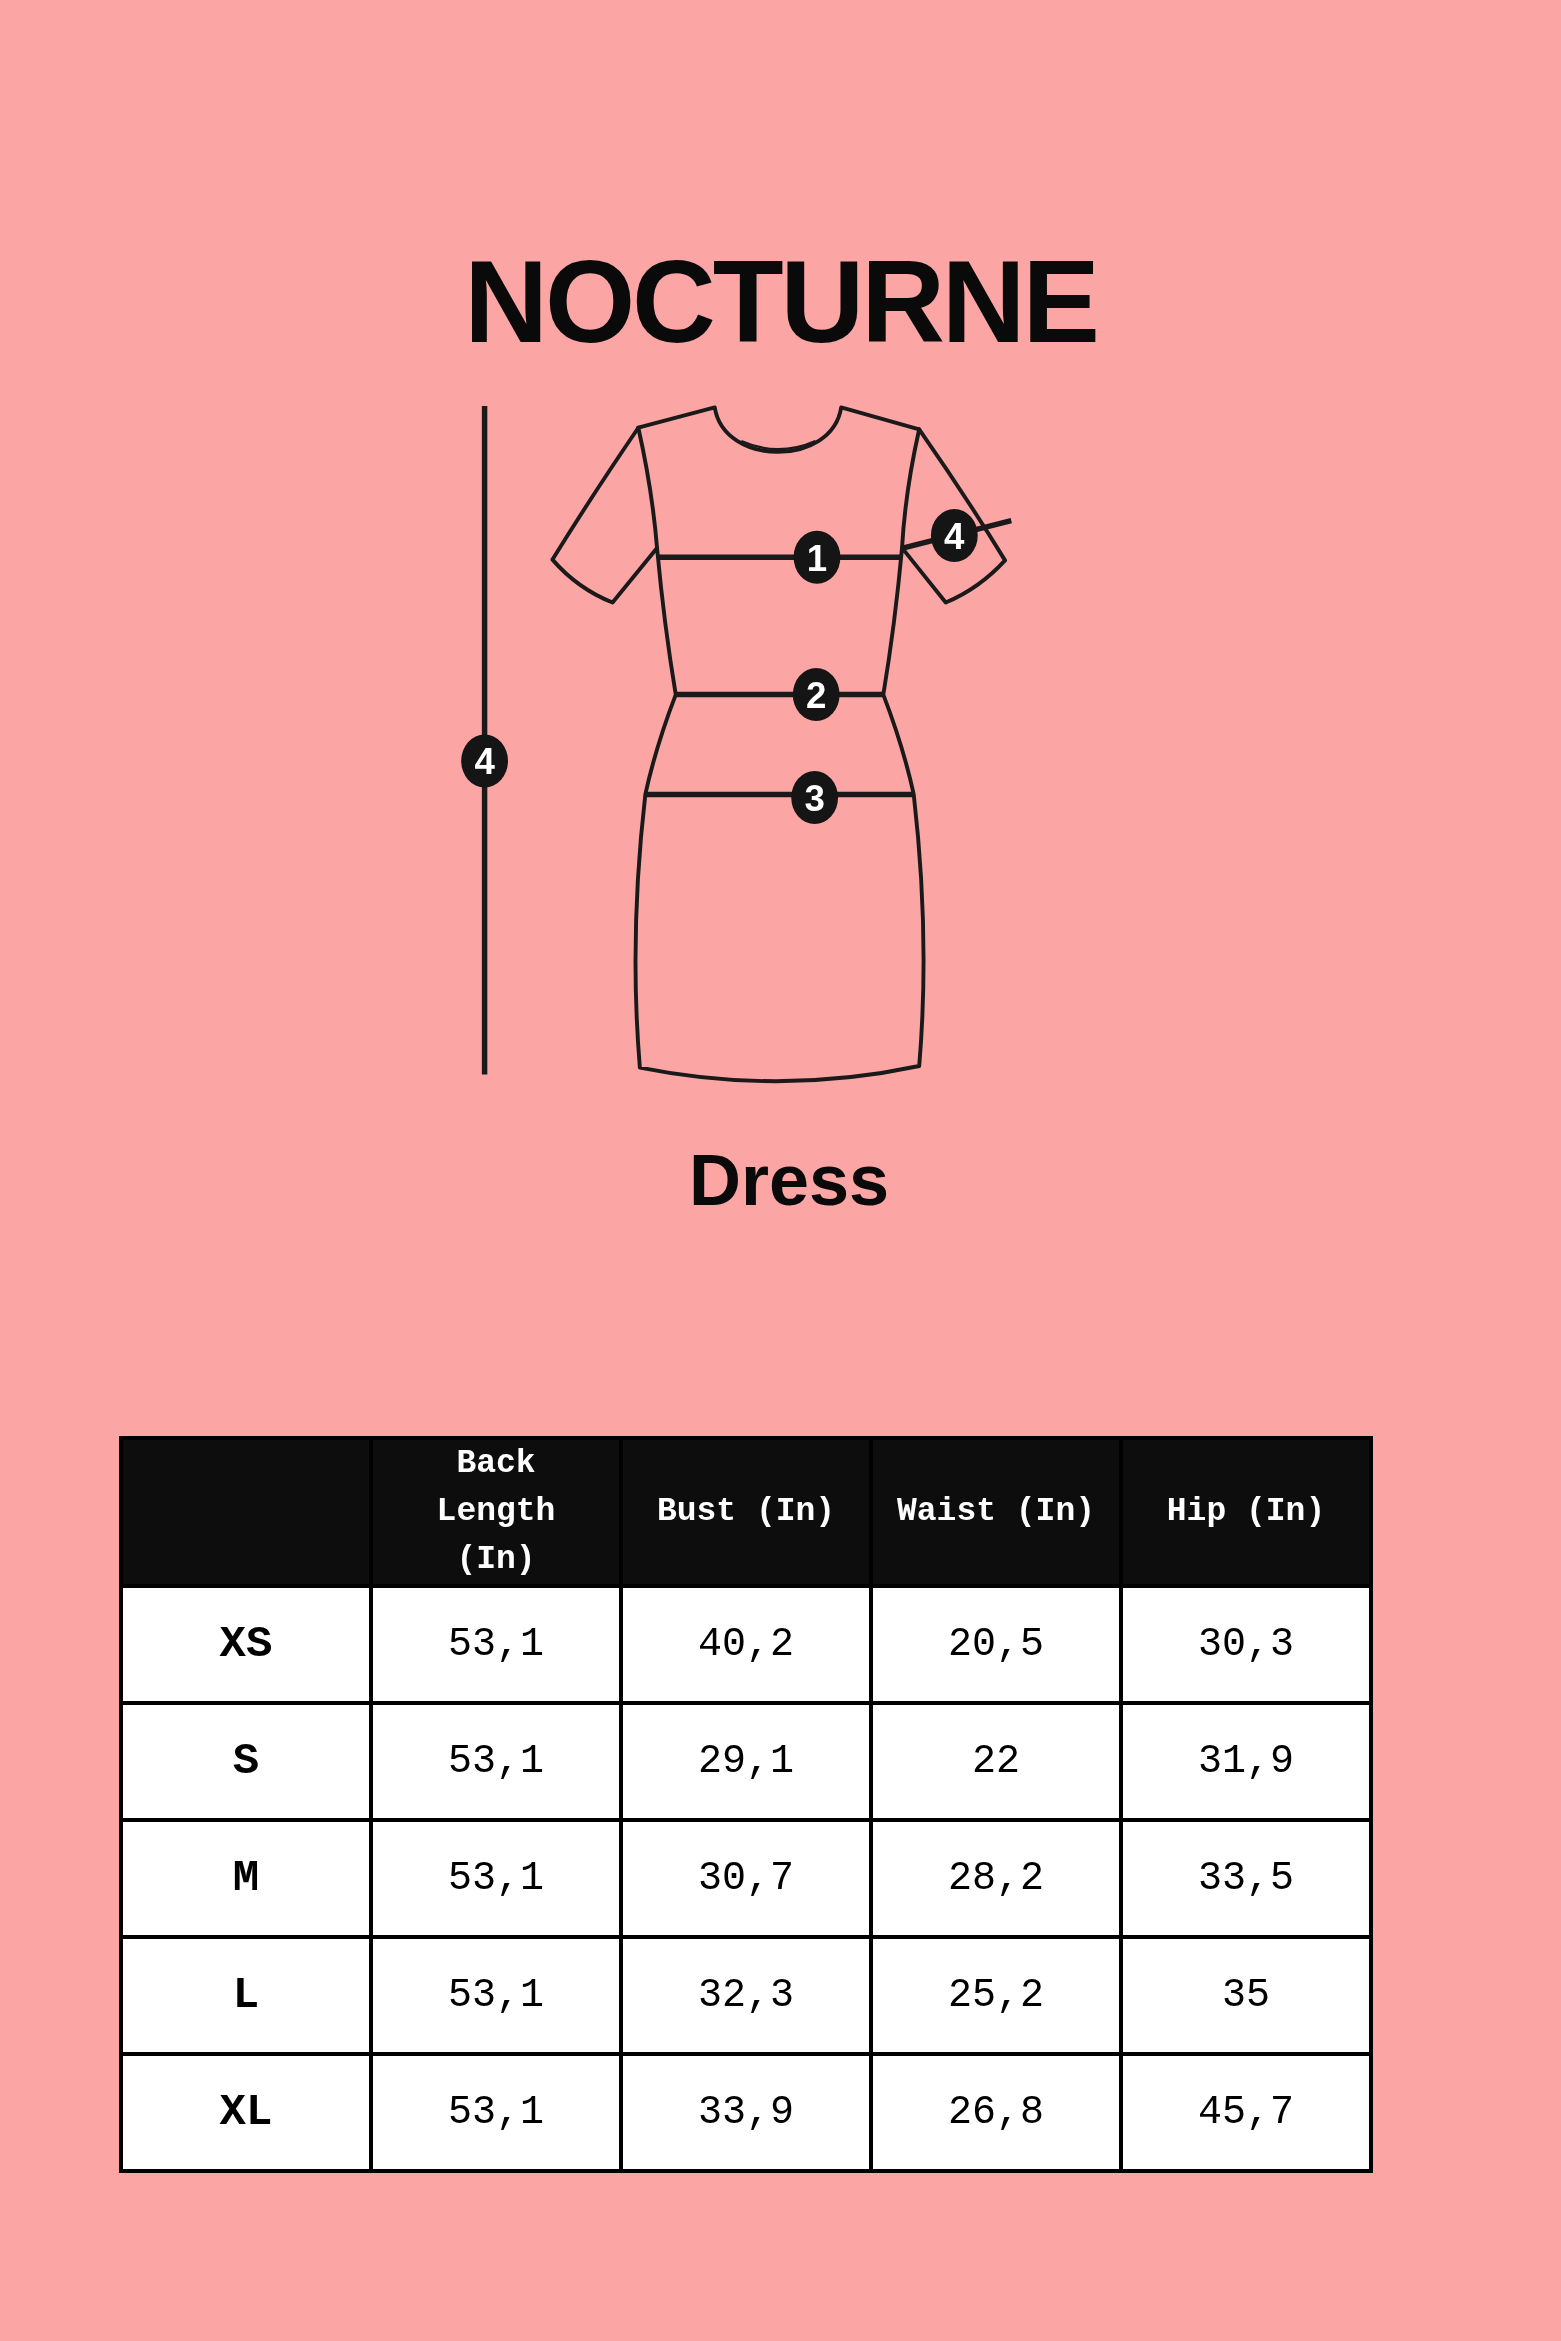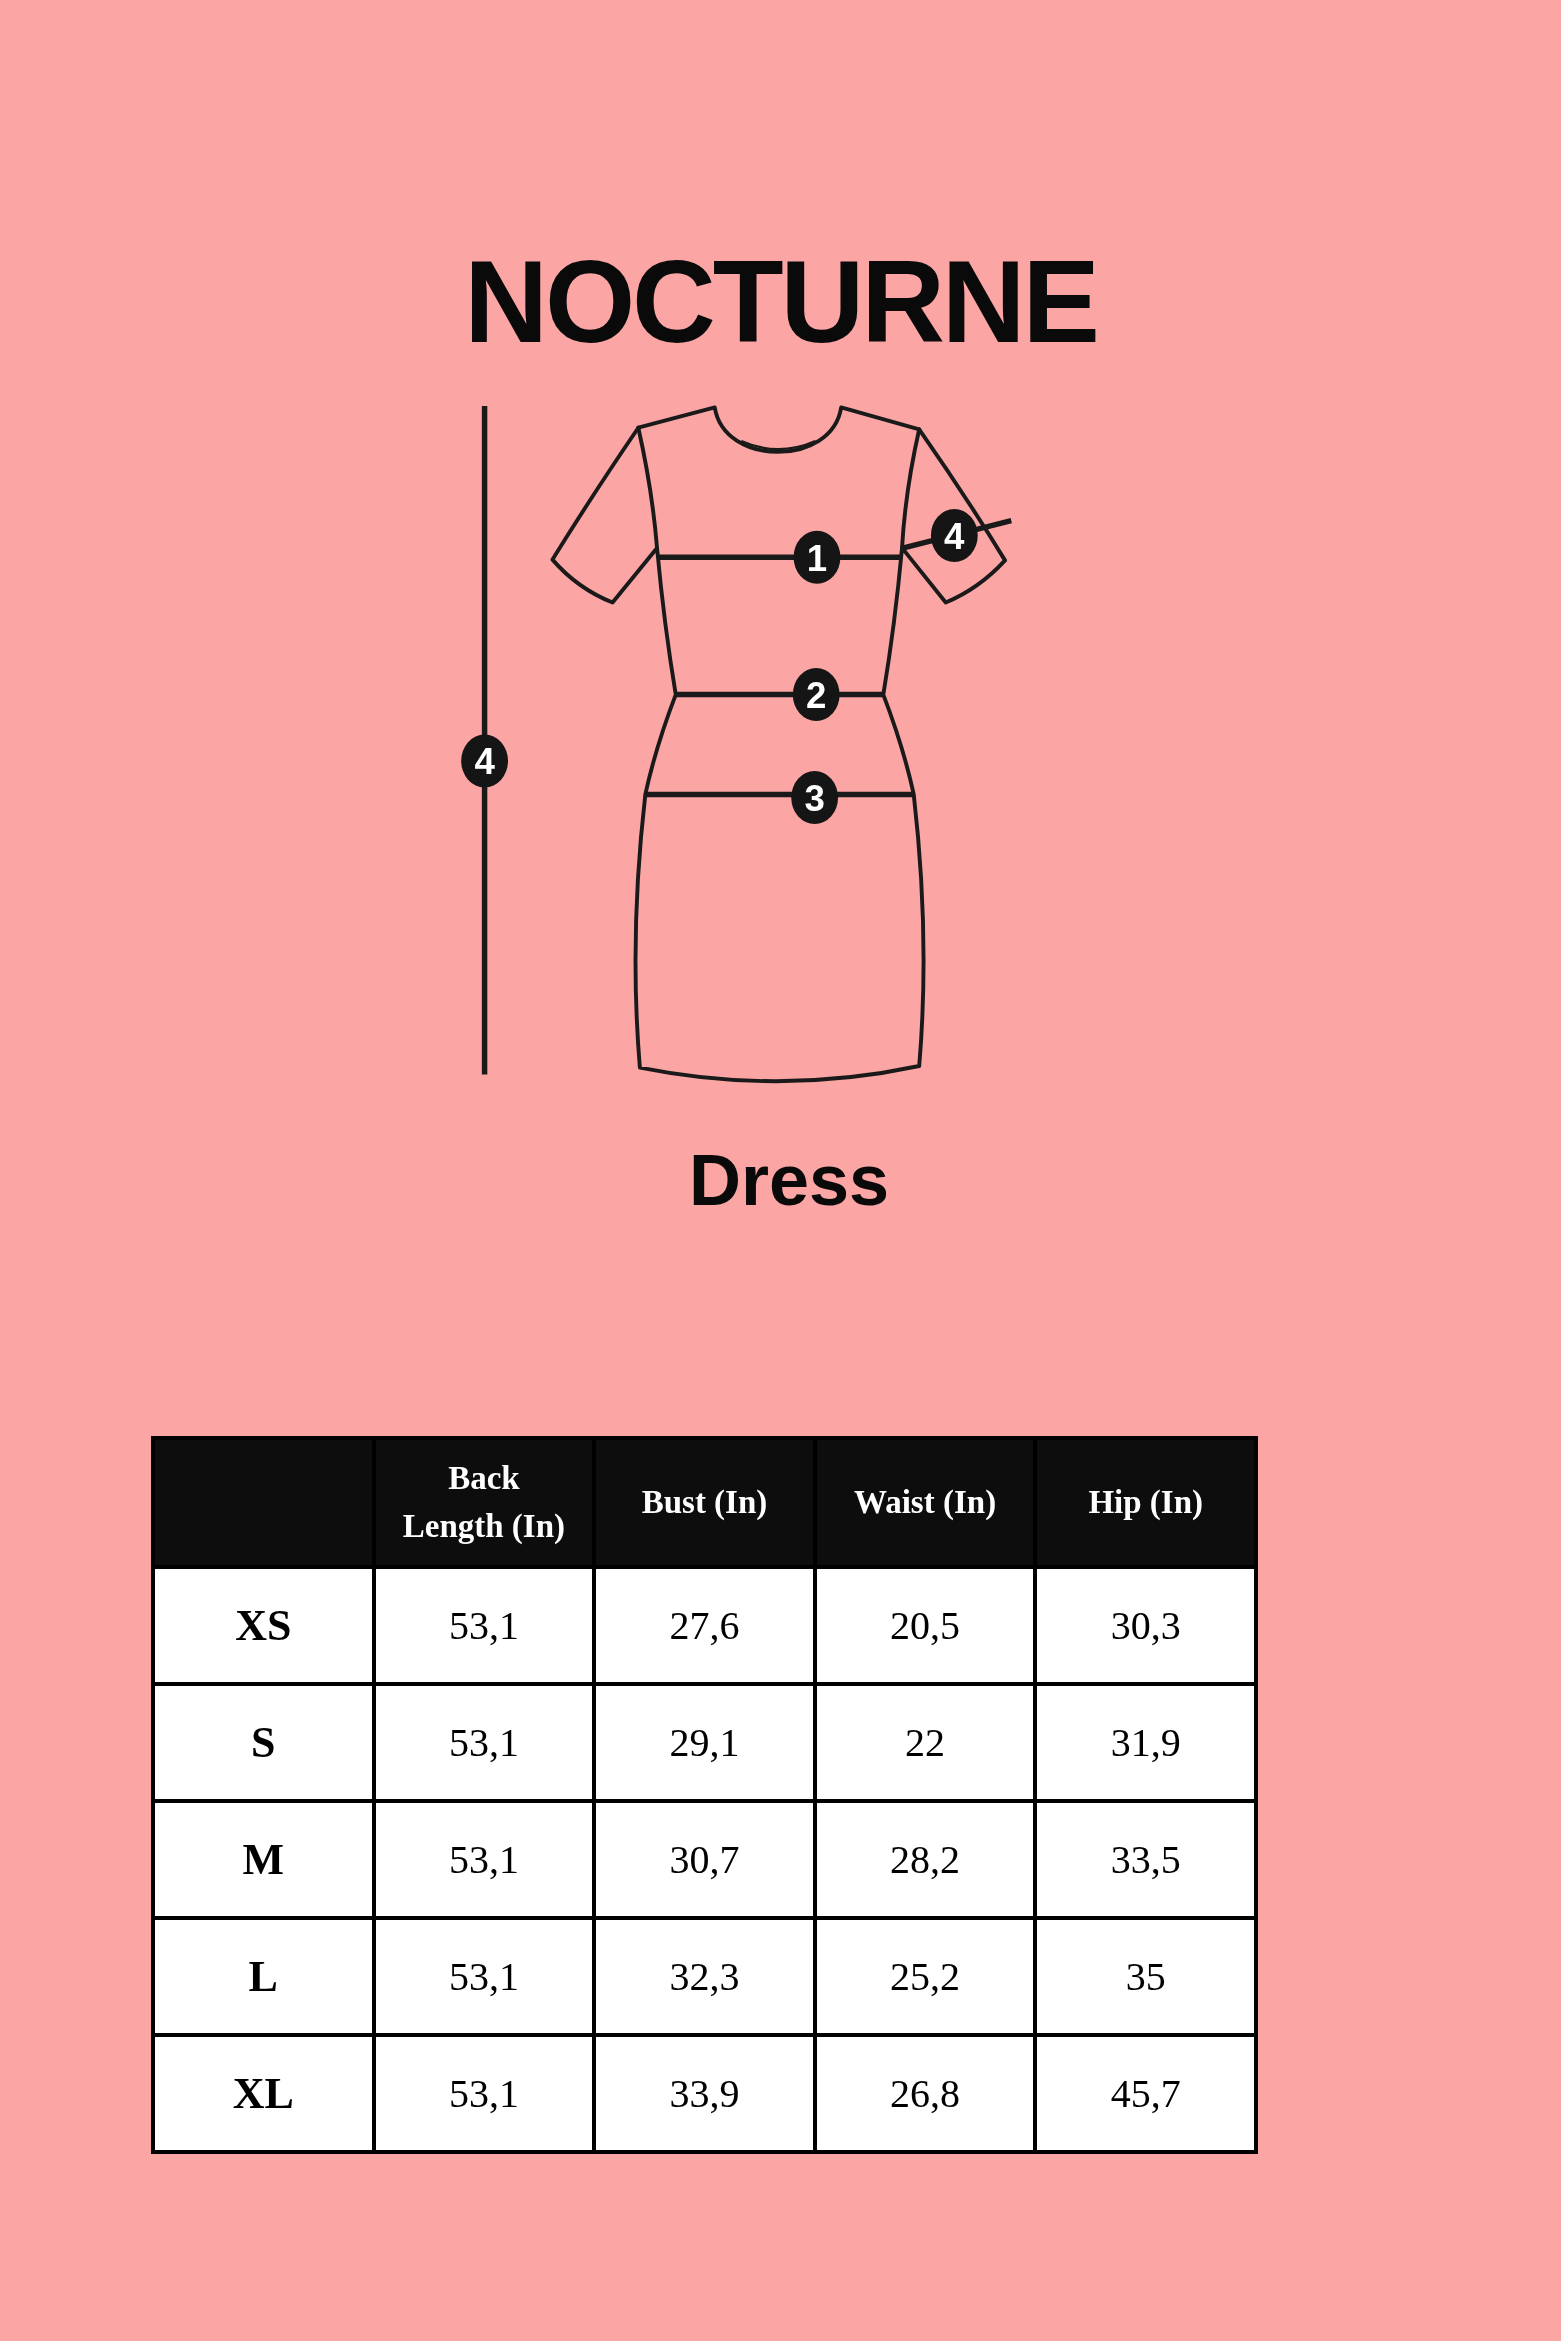--- a/index.html
+++ b/index.html
@@ -39,25 +39,24 @@
     text-align:center;
     font-size:72px;
     font-weight:bold;
     line-height:1;
     color:#0a0a0a;
   }
   .size-table{
     position:absolute;
     left:119px;
     top:1436px;
-    width:1107px;
+    width:1254px;
     border-collapse:collapse;
     table-layout:fixed;
-    font-family:Liberation Serif, serif;
-    margin-left:32px;
+    font-family:Liberation Mono, monospace;
   }
   .size-table th, .size-table td{
     border:4.7px solid #000;
     text-align:center;
     vertical-align:middle;
   }
   .size-table thead th{
     background:#0d0d0d;
     color:#ffffff;
     font-size:33px;
@@ -155,21 +154,21 @@
         <th>Back Length (In)</th>
         <th>Bust (In)</th>
         <th>Waist (In)</th>
         <th>Hip (In)</th>
       </tr>
     </thead>
     <tbody>
       <tr>
         <th>XS</th>
         <td>53,1</td>
-        <td>27,6</td>
+        <td>40,2</td>
         <td>20,5</td>
         <td>30,3</td>
       </tr>
       <tr>
         <th>S</th>
         <td>53,1</td>
         <td>29,1</td>
         <td>22</td>
         <td>31,9</td>
       </tr>

